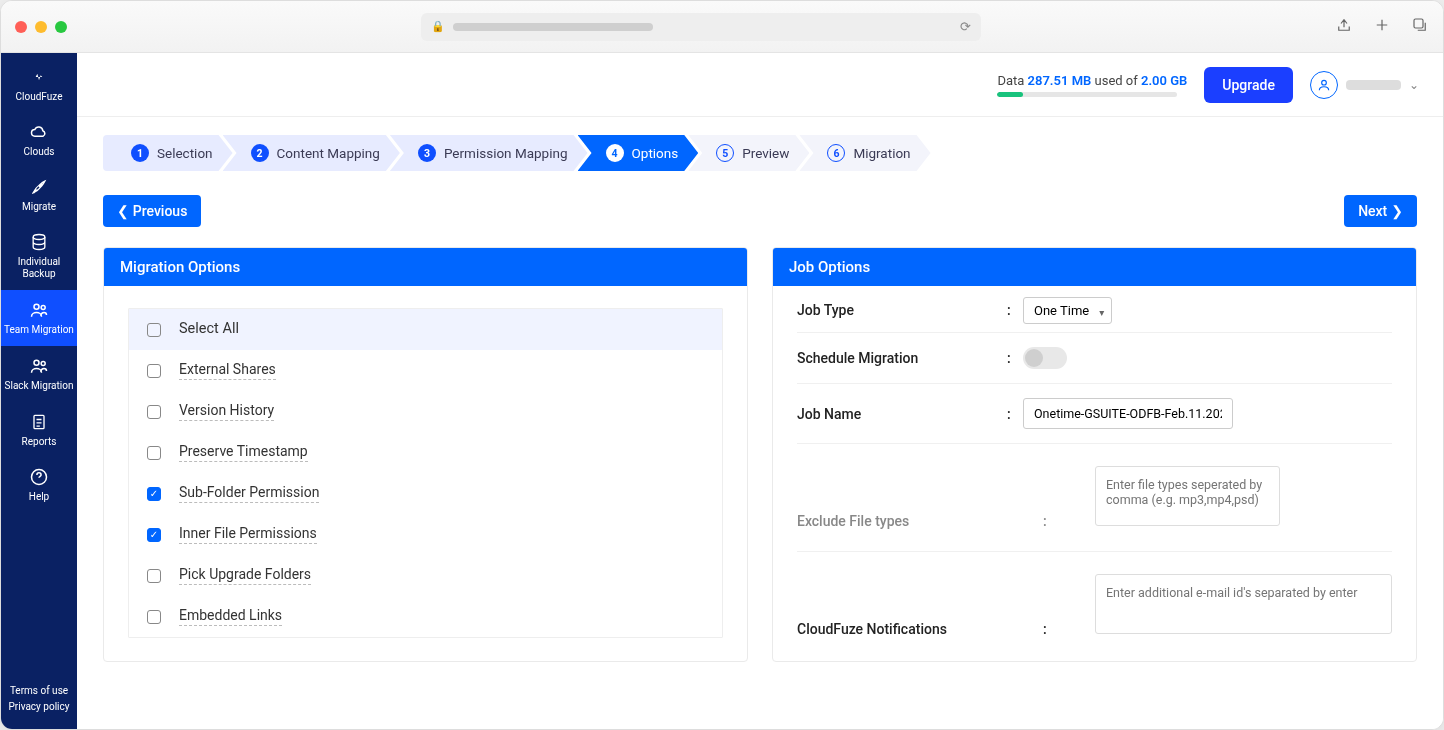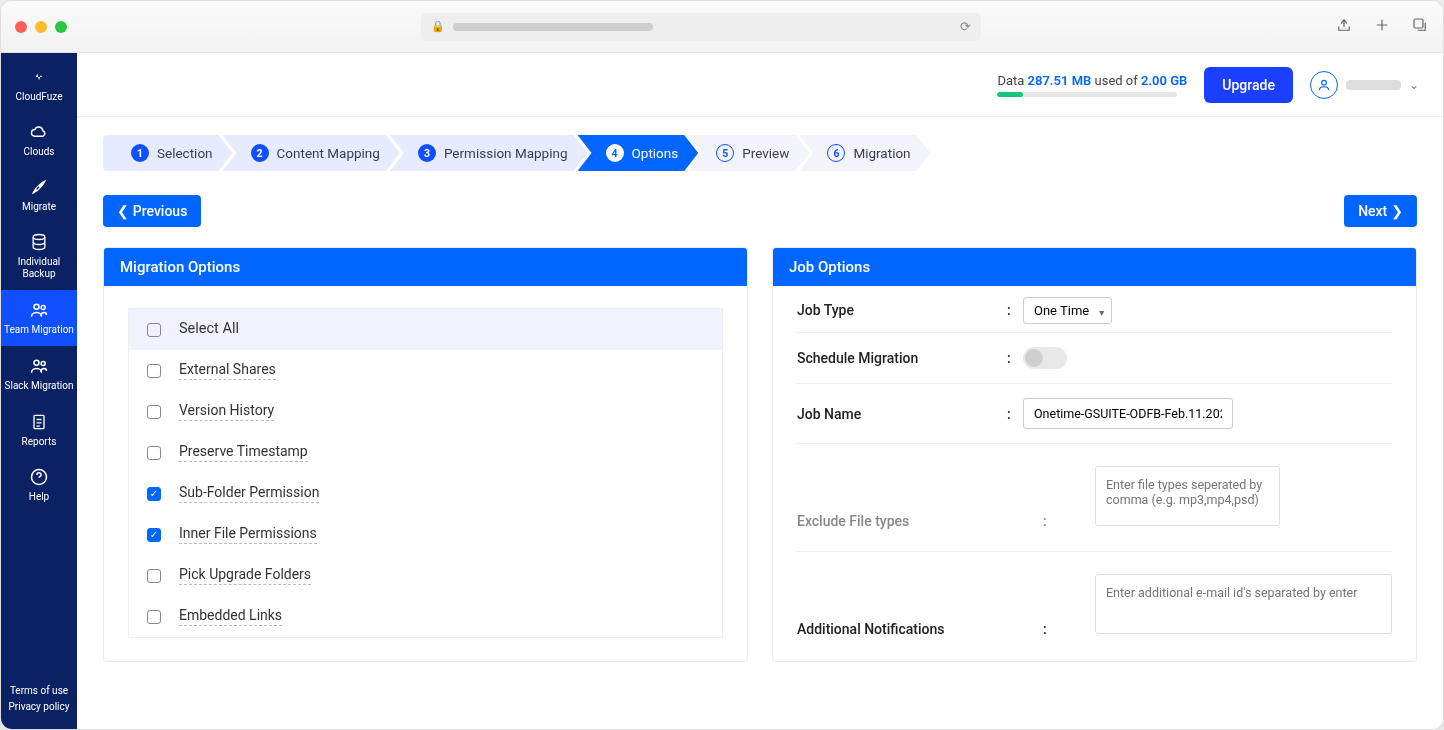--- a/index.html
+++ b/index.html
@@ -314,21 +314,21 @@
                 <div class="job-label">Job Name</div>
                 <div class="job-colon">:</div>
                 <div class="job-field"><input class="txt-input" value="Onetime-GSUITE-ODFB-Feb.11.2025" style=""></div>
               </div>
               <div class="job-row tall">
                 <div class="job-label muted">Exclude File types</div>
                 <div class="job-colon muted">:</div>
                 <div class="job-field"><textarea class="txt-area" style="width: 185px;" placeholder="Enter file types seperated by comma (e.g. mp3,mp4,psd)"></textarea></div>
               </div>
               <div class="job-row tall">
-                <div class="job-label">Additional Notifications</div>
+                <div class="job-label">CloudFuze Notifications</div>
                 <div class="job-colon">:</div>
                 <div class="job-field"><textarea class="txt-area" placeholder="Enter additional e-mail id's separated by enter" style=""></textarea></div>
               </div>
             </div>
           </div>
         </div>
       </div>
     </div>
   </div>
 </div>

